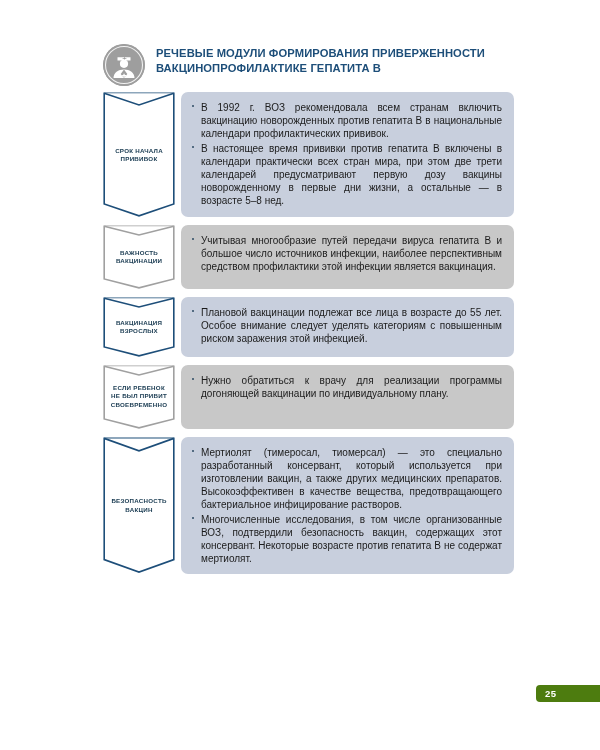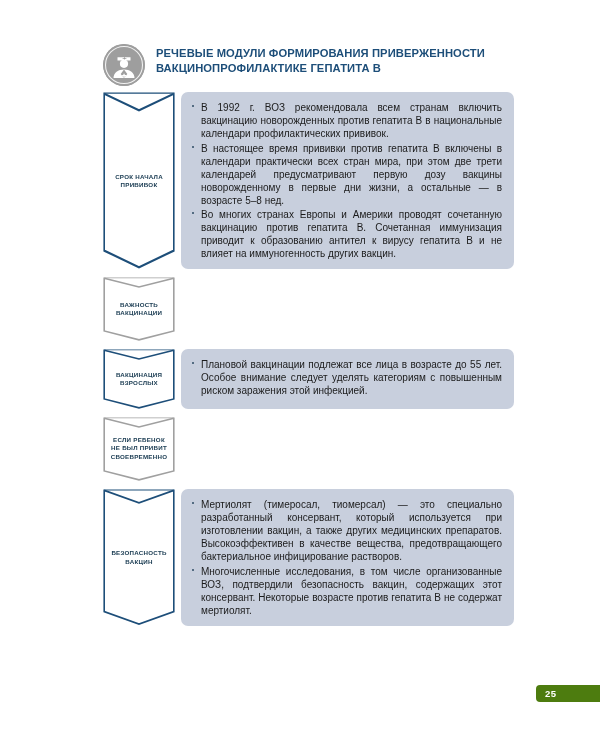--- a/index.html
+++ b/index.html
@@ -193,34 +193,38 @@
           <path d="M1.2 1.2 H70.8 V112 L36 123.8 L1.2 112 Z" fill="#ffffff" stroke="#1d4e79" stroke-width="1.6"></path>
           <path d="M1.2 1.2 L36 13 L70.8 1.2" fill="#ffffff" stroke="#1d4e79" stroke-width="1.6"></path>
         </svg>
         <div class="chev-label">СРОК НАЧАЛА
 ПРИВИВОК</div>
       </div>
       <div class="panel blue">
         <ul class="bullets">
           <li>В 1992 г. ВОЗ рекомендовала всем странам включить вакцинацию новорожденных против гепатита В в национальные календари профилактических прививок.</li>
           <li>В настоящее время прививки против гепатита В включены в календари практически всех стран мира, при этом две трети календарей предусматривают первую дозу вакцины новорожденному в первые дни жизни, а остальные — в возрасте 5–8 нед.</li>
-          <li>Во многих странах Европы и Америки проводят сочетанную вакцинацию против гепатита В. Сочетанная иммунизация приводит к образованию антител к вирусу гепатита В и не влияет на иммуногенность других вакцин.</li>
         </ul>
       </div>
     </div>
 
     <div class="row" style="min-height:64px;">
       <div class="chev">
         <svg viewBox="0 0 72 64" preserveAspectRatio="none" aria-hidden="true">
           <path d="M1.2 1.2 H70.8 V54 L36 62.8 L1.2 54 Z" fill="#ffffff" stroke="#a0a0a0" stroke-width="1.6"></path>
           <path d="M1.2 1.2 L36 10 L70.8 1.2" fill="#ffffff" stroke="#a0a0a0" stroke-width="1.6"></path>
         </svg>
         <div class="chev-label">ВАЖНОСТЬ
 ВАКЦИНАЦИИ</div>
       </div>
+      <div class="panel gray">
+        <ul class="bullets">
+          <li>Учитывая многообразие путей передачи вируса гепатита В и большое число источников инфекции, наиболее перспективным средством профилактики этой инфекции является вакцинация.</li>
+        </ul>
+      </div>
     </div>
 
     <div class="row" style="min-height:60px;">
       <div class="chev">
         <svg viewBox="0 0 72 60" preserveAspectRatio="none" aria-hidden="true">
           <path d="M1.2 1.2 H70.8 V50 L36 58.8 L1.2 50 Z" fill="#ffffff" stroke="#1d4e79" stroke-width="1.6"></path>
           <path d="M1.2 1.2 L36 10 L70.8 1.2" fill="#ffffff" stroke="#1d4e79" stroke-width="1.6"></path>
         </svg>
         <div class="chev-label">ВАКЦИНАЦИЯ
 ВЗРОСЛЫХ</div>
@@ -235,20 +239,25 @@
     <div class="row" style="min-height:64px;">
       <div class="chev">
         <svg viewBox="0 0 72 64" preserveAspectRatio="none" aria-hidden="true">
           <path d="M1.2 1.2 H70.8 V54 L36 62.8 L1.2 54 Z" fill="#ffffff" stroke="#a0a0a0" stroke-width="1.6"></path>
           <path d="M1.2 1.2 L36 10 L70.8 1.2" fill="#ffffff" stroke="#a0a0a0" stroke-width="1.6"></path>
         </svg>
         <div class="chev-label">ЕСЛИ РЕБЕНОК
 НЕ БЫЛ ПРИВИТ
 СВОЕВРЕМЕННО</div>
       </div>
+      <div class="panel gray">
+        <ul class="bullets">
+          <li>Нужно обратиться к врачу для реализации программы догоняющей вакцинации по индивидуальному плану.</li>
+        </ul>
+      </div>
     </div>
 
     <div class="row" style="min-height:118px;">
       <div class="chev">
         <svg viewBox="0 0 72 118" preserveAspectRatio="none" aria-hidden="true">
           <path d="M1.2 1.2 H70.8 V106 L36 116.8 L1.2 106 Z" fill="#ffffff" stroke="#1d4e79" stroke-width="1.6"></path>
           <path d="M1.2 1.2 L36 12 L70.8 1.2" fill="#ffffff" stroke="#1d4e79" stroke-width="1.6"></path>
         </svg>
         <div class="chev-label">БЕЗОПАСНОСТЬ
 ВАКЦИН</div>

